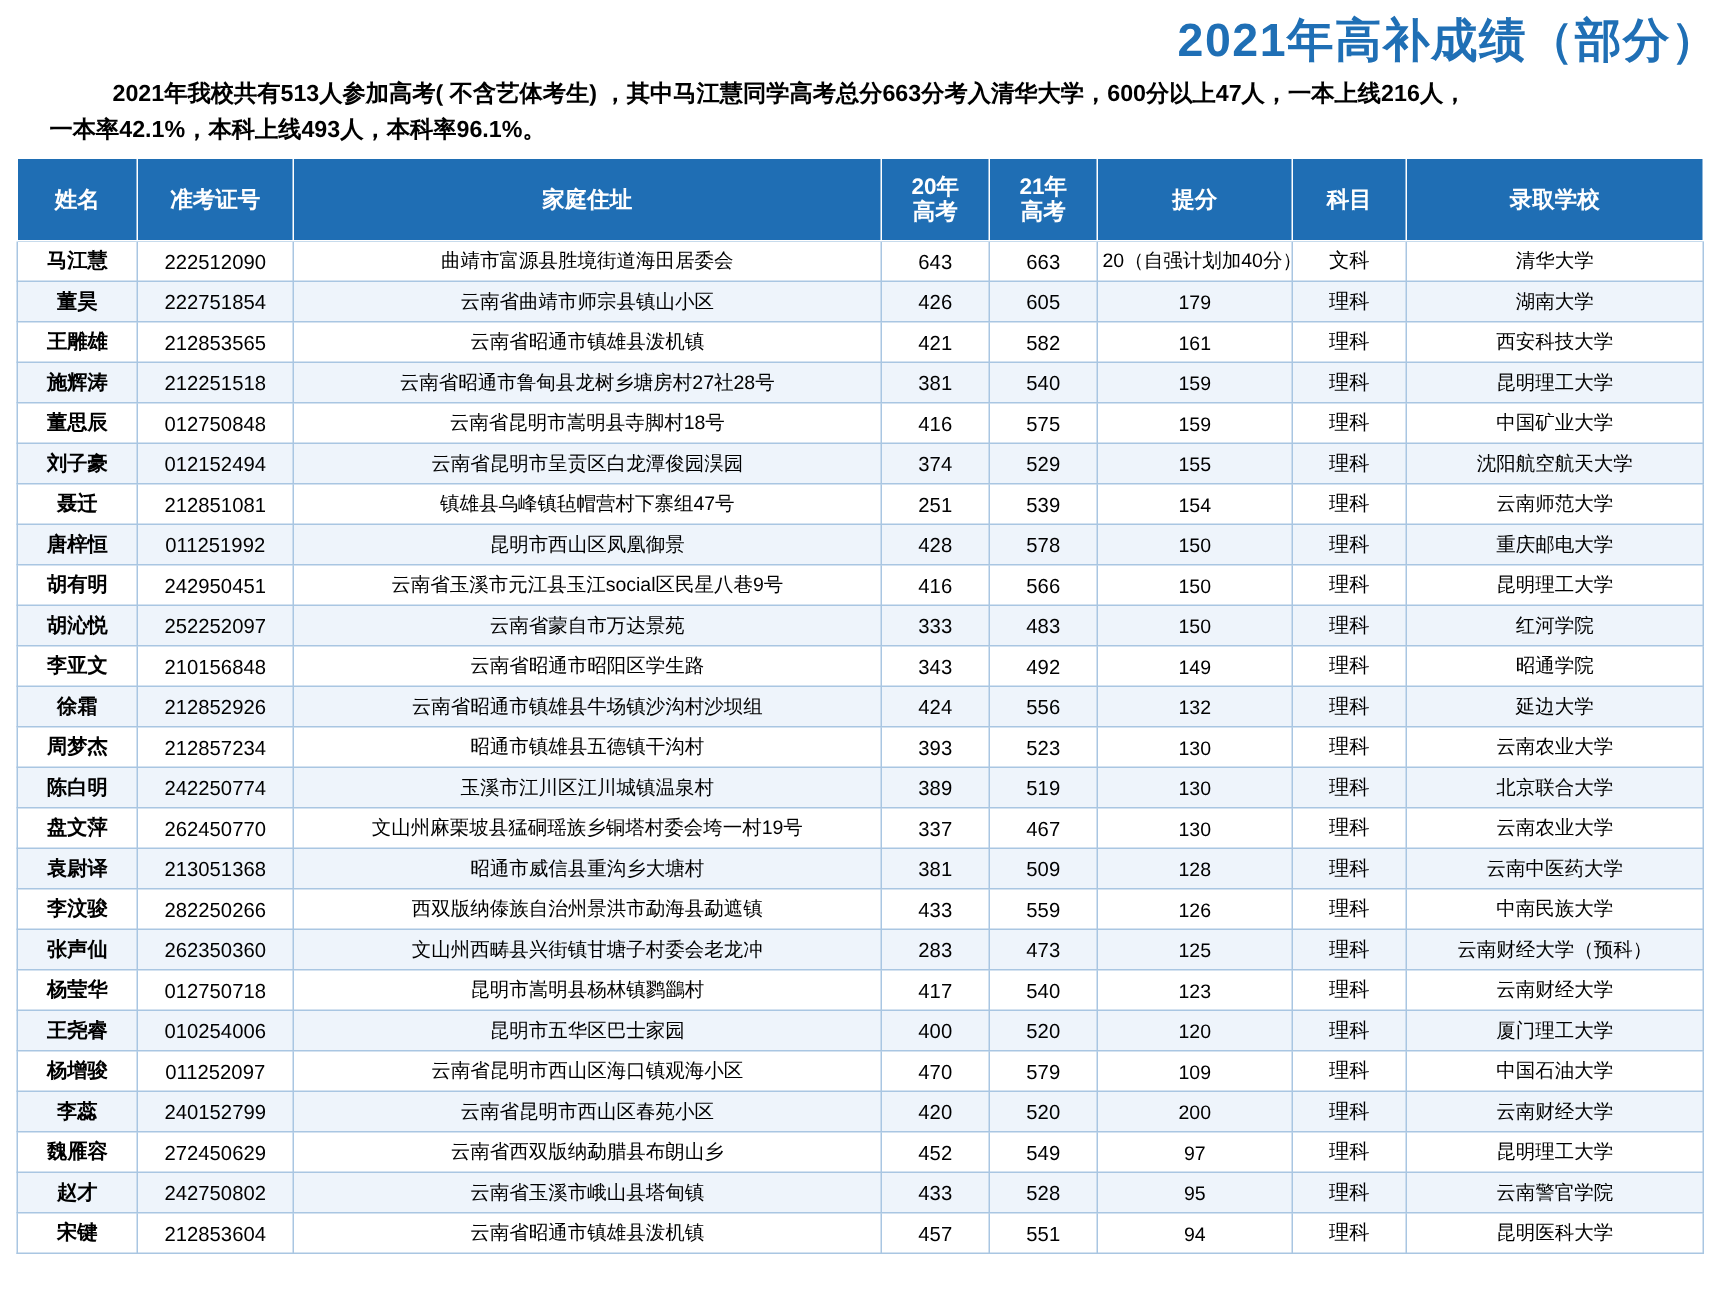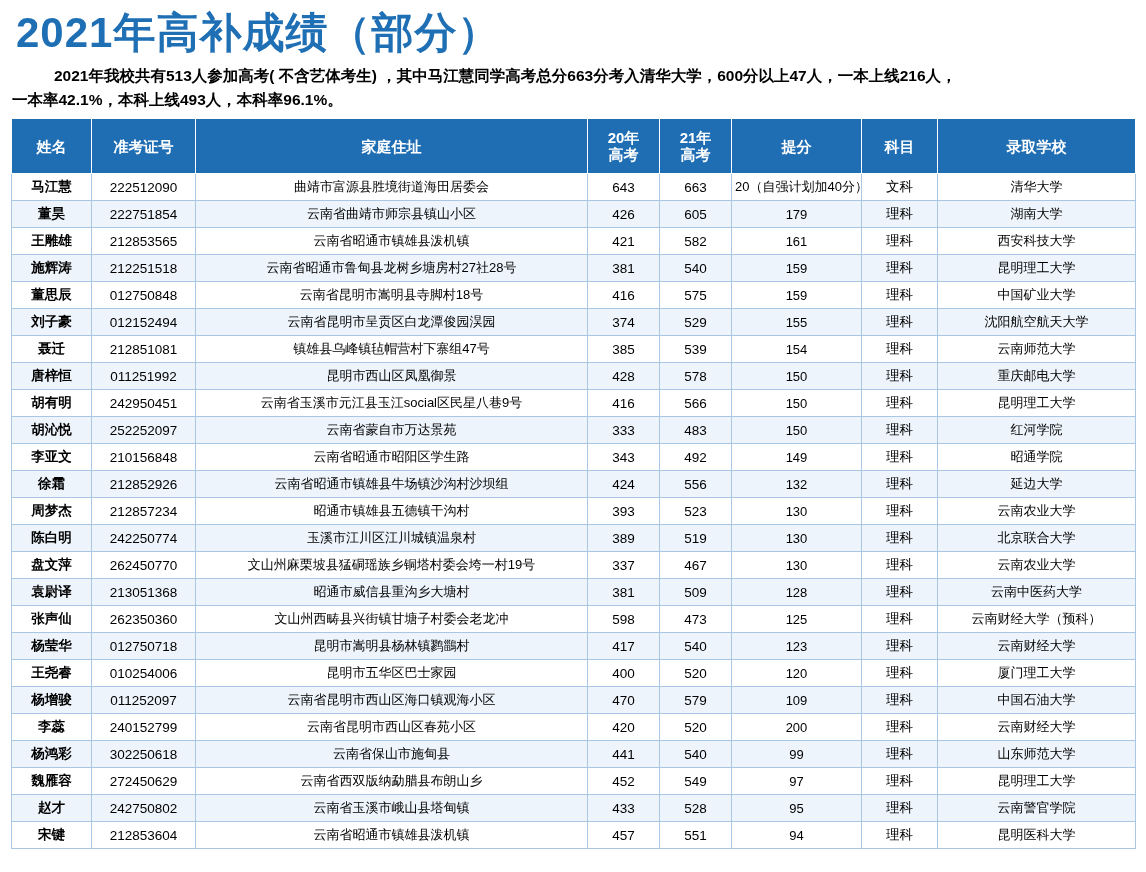--- a/index.html
+++ b/index.html
@@ -13,34 +13,35 @@
     font-family: "Liberation Sans", sans-serif;
     color: #000000;
     overflow: hidden;
   }
   .page {
     width: 1146px;
     box-sizing: border-box;
     padding: 0;
   }
   .title {
-    text-align: left;
+    text-align: right;
     color: #1f6fb5;
-    font-size: 42px;
+    font-size: 31px;
     font-weight: bold;
     letter-spacing: 1px;
     padding: 8px 0 6px 16px;
     line-height: 1.2;
   }
   .summary {
     font-size: 15.5px;
     line-height: 1.55;
     font-weight: bold;
     padding: 0 12px 6px 12px;
     text-align: left;
+    margin-left: 21px;
   }
   .summary .indent {
     display: inline-block;
     width: 42px;
   }
   table.grades {
     border-collapse: collapse;
     width: 1124px;
     margin: 0 11px;
     table-layout: fixed;
@@ -186,21 +187,21 @@
           <td class="g20">374</td>
           <td class="g21">529</td>
           <td class="up">155</td>
           <td class="subject">理科</td>
           <td class="school">沈阳航空航天大学</td>
         </tr>
         <tr>
           <td class="name">聂迁</td>
           <td class="id">212851081</td>
           <td class="addr">镇雄县乌峰镇毡帽营村下寨组47号</td>
-          <td class="g20">385</td>
+          <td class="g20">251</td>
           <td class="g21">539</td>
           <td class="up">154</td>
           <td class="subject">理科</td>
           <td class="school">云南师范大学</td>
         </tr>
         <tr>
           <td class="name">唐梓恒</td>
           <td class="id">011251992</td>
           <td class="addr">昆明市西山区凤凰御景</td>
           <td class="g20">428</td>
@@ -283,24 +284,34 @@
           <td class="name">袁尉译</td>
           <td class="id">213051368</td>
           <td class="addr">昭通市威信县重沟乡大塘村</td>
           <td class="g20">381</td>
           <td class="g21">509</td>
           <td class="up">128</td>
           <td class="subject">理科</td>
           <td class="school">云南中医药大学</td>
         </tr>
         <tr>
+          <td class="name">李汶骏</td>
+          <td class="id">282250266</td>
+          <td class="addr">西双版纳傣族自治州景洪市勐海县勐遮镇</td>
+          <td class="g20">433</td>
+          <td class="g21">559</td>
+          <td class="up">126</td>
+          <td class="subject">理科</td>
+          <td class="school">中南民族大学</td>
+        </tr>
+        <tr>
           <td class="name">张声仙</td>
           <td class="id">262350360</td>
           <td class="addr">文山州西畴县兴街镇甘塘子村委会老龙冲</td>
-          <td class="g20">598</td>
+          <td class="g20">283</td>
           <td class="g21">473</td>
           <td class="up">125</td>
           <td class="subject">理科</td>
           <td class="school">云南财经大学（预科）</td>
         </tr>
         <tr>
           <td class="name">杨莹华</td>
           <td class="id">012750718</td>
           <td class="addr">昆明市嵩明县杨林镇鹨鶅村</td>
           <td class="g20">417</td>
@@ -333,30 +344,20 @@
           <td class="name">李蕊</td>
           <td class="id">240152799</td>
           <td class="addr">云南省昆明市西山区春苑小区</td>
           <td class="g20">420</td>
           <td class="g21">520</td>
           <td class="up">200</td>
           <td class="subject">理科</td>
           <td class="school">云南财经大学</td>
         </tr>
         <tr>
-          <td class="name">杨鸿彩</td>
-          <td class="id">302250618</td>
-          <td class="addr">云南省保山市施甸县</td>
-          <td class="g20">441</td>
-          <td class="g21">540</td>
-          <td class="up">99</td>
-          <td class="subject">理科</td>
-          <td class="school">山东师范大学</td>
-        </tr>
-        <tr>
           <td class="name">魏雁容</td>
           <td class="id">272450629</td>
           <td class="addr">云南省西双版纳勐腊县布朗山乡</td>
           <td class="g20">452</td>
           <td class="g21">549</td>
           <td class="up">97</td>
           <td class="subject">理科</td>
           <td class="school">昆明理工大学</td>
         </tr>
         <tr>

